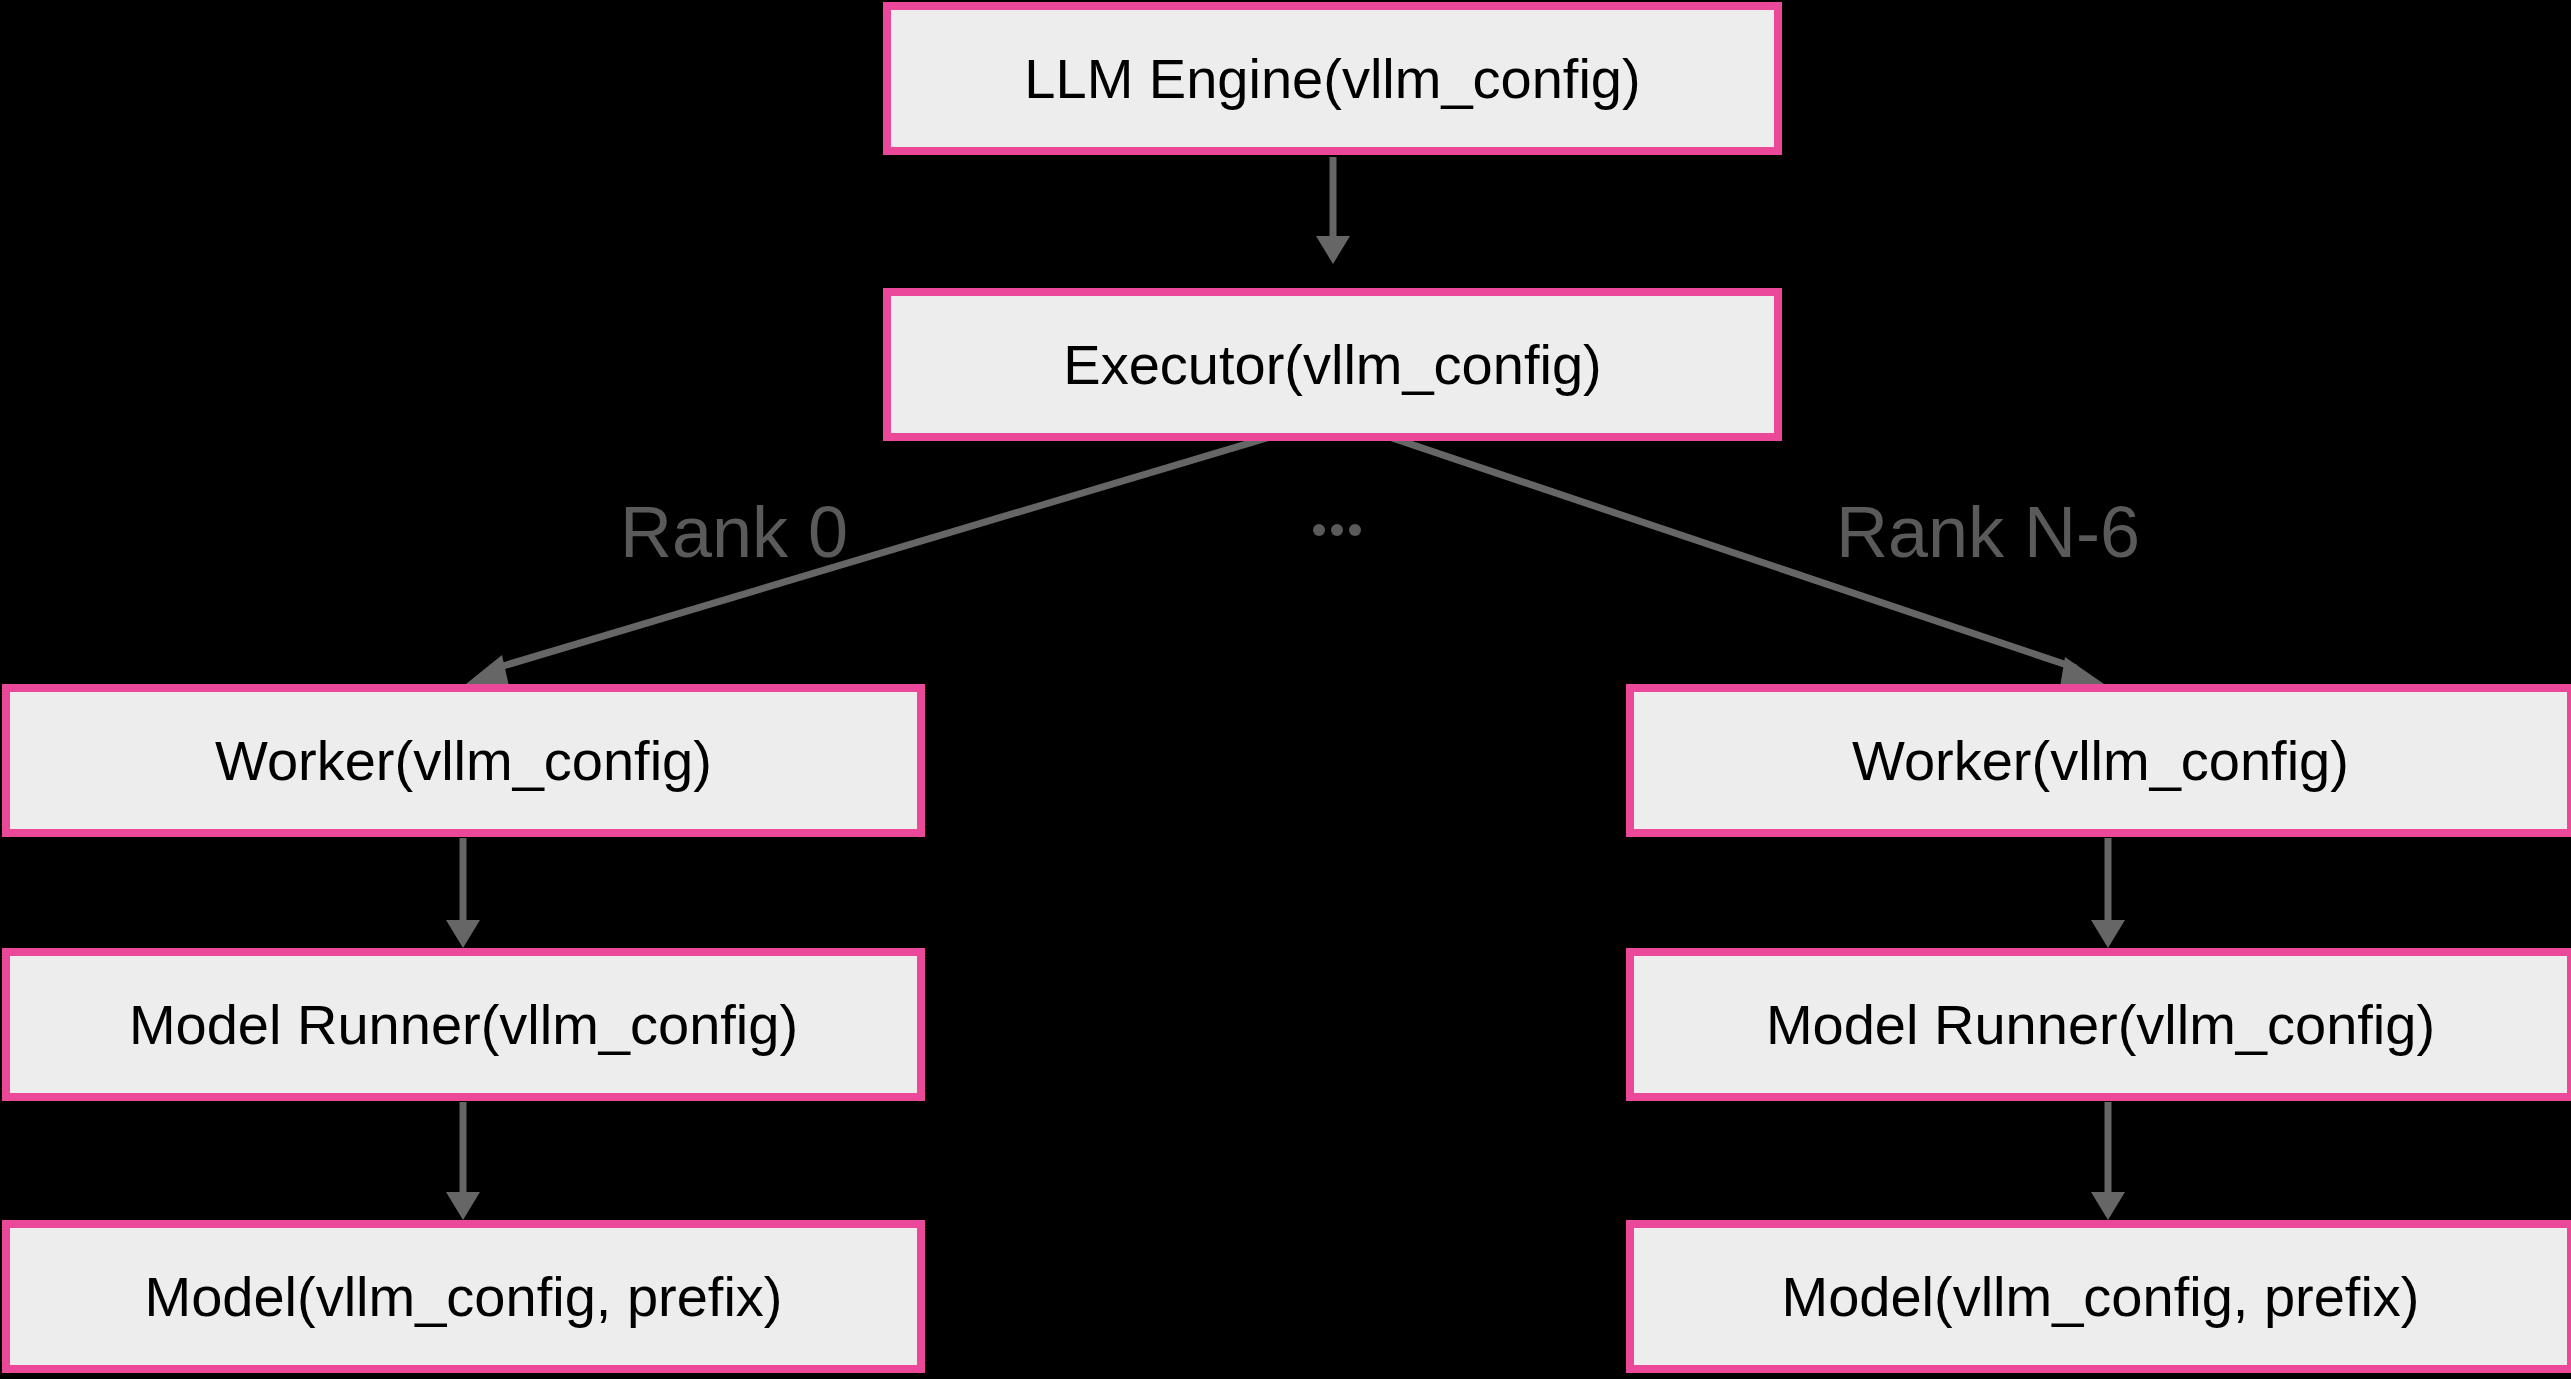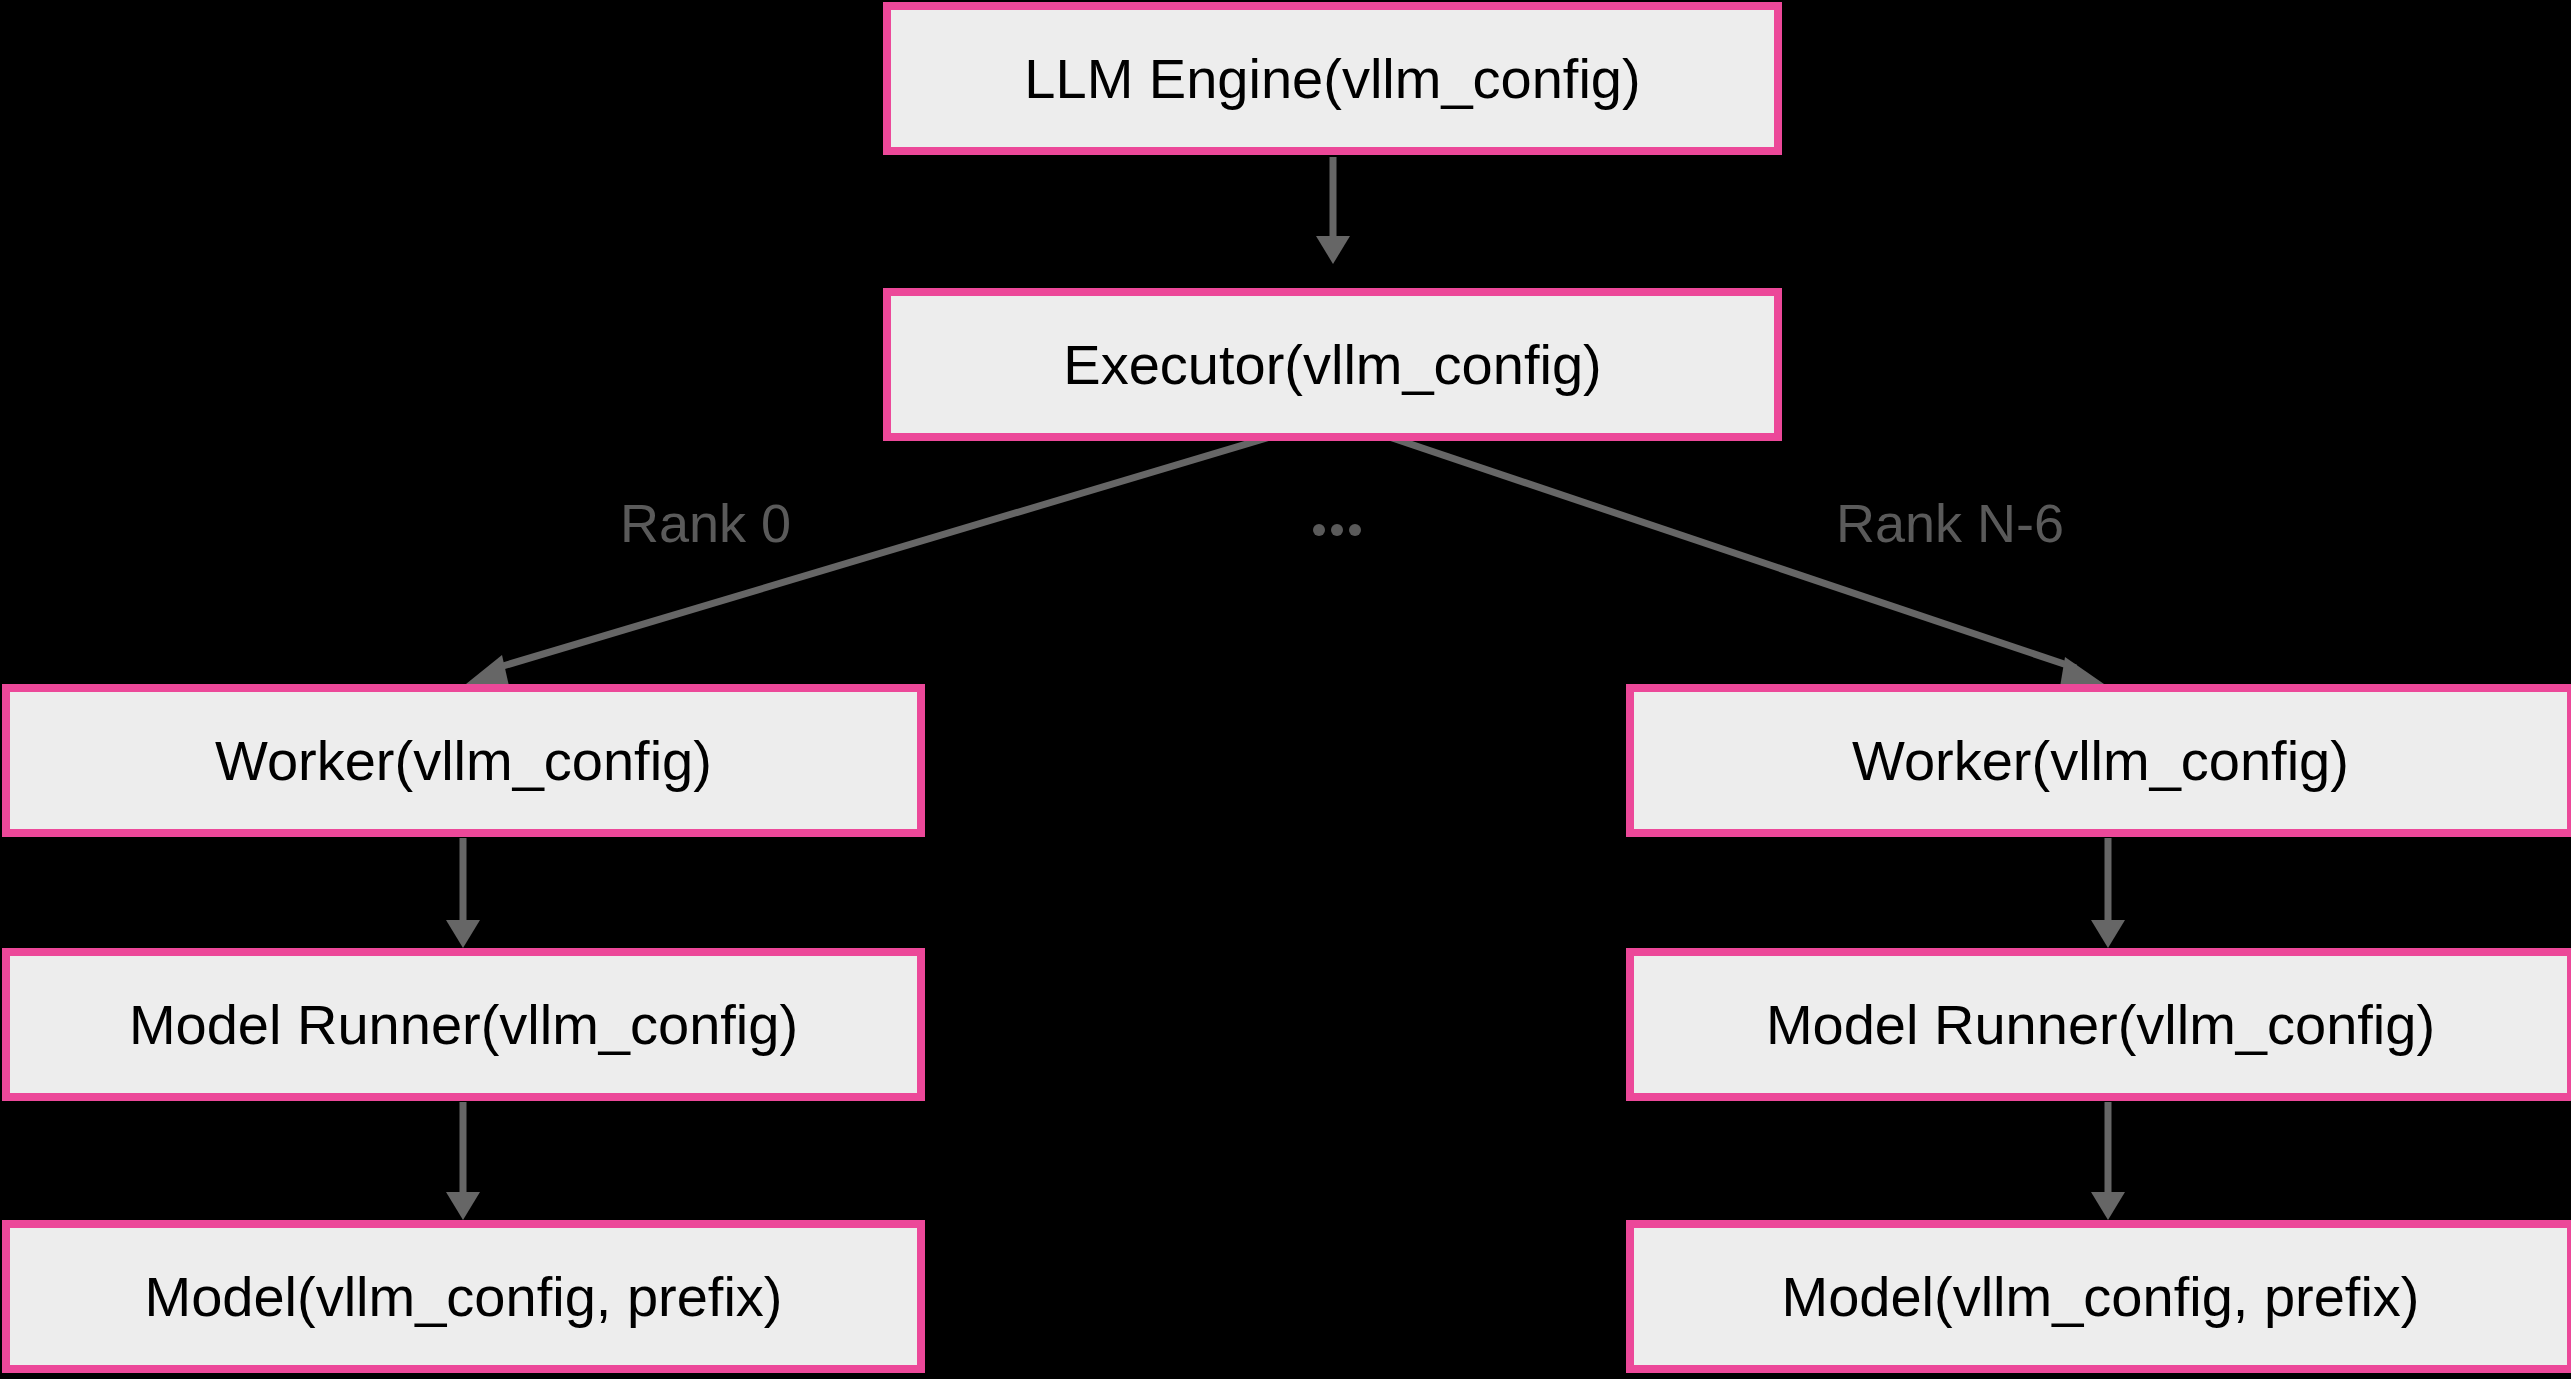--- a/index.html
+++ b/index.html
@@ -31,21 +31,21 @@
     font-size: 56px;
     font-weight: 400;
     line-height: 1;
     letter-spacing: 0px;
     white-space: nowrap;
   }
   .edge-label {
     position: absolute;
     color: #5A5A5A;
     font-family: "Liberation Sans", sans-serif;
-    font-size: 54px;
+    font-size: 72px;
     font-weight: 400;
     white-space: nowrap;
     line-height: 1;
   }
   .dots {
     position: absolute;
     display: flex;
     gap: 6px;
     align-items: center;
   }

